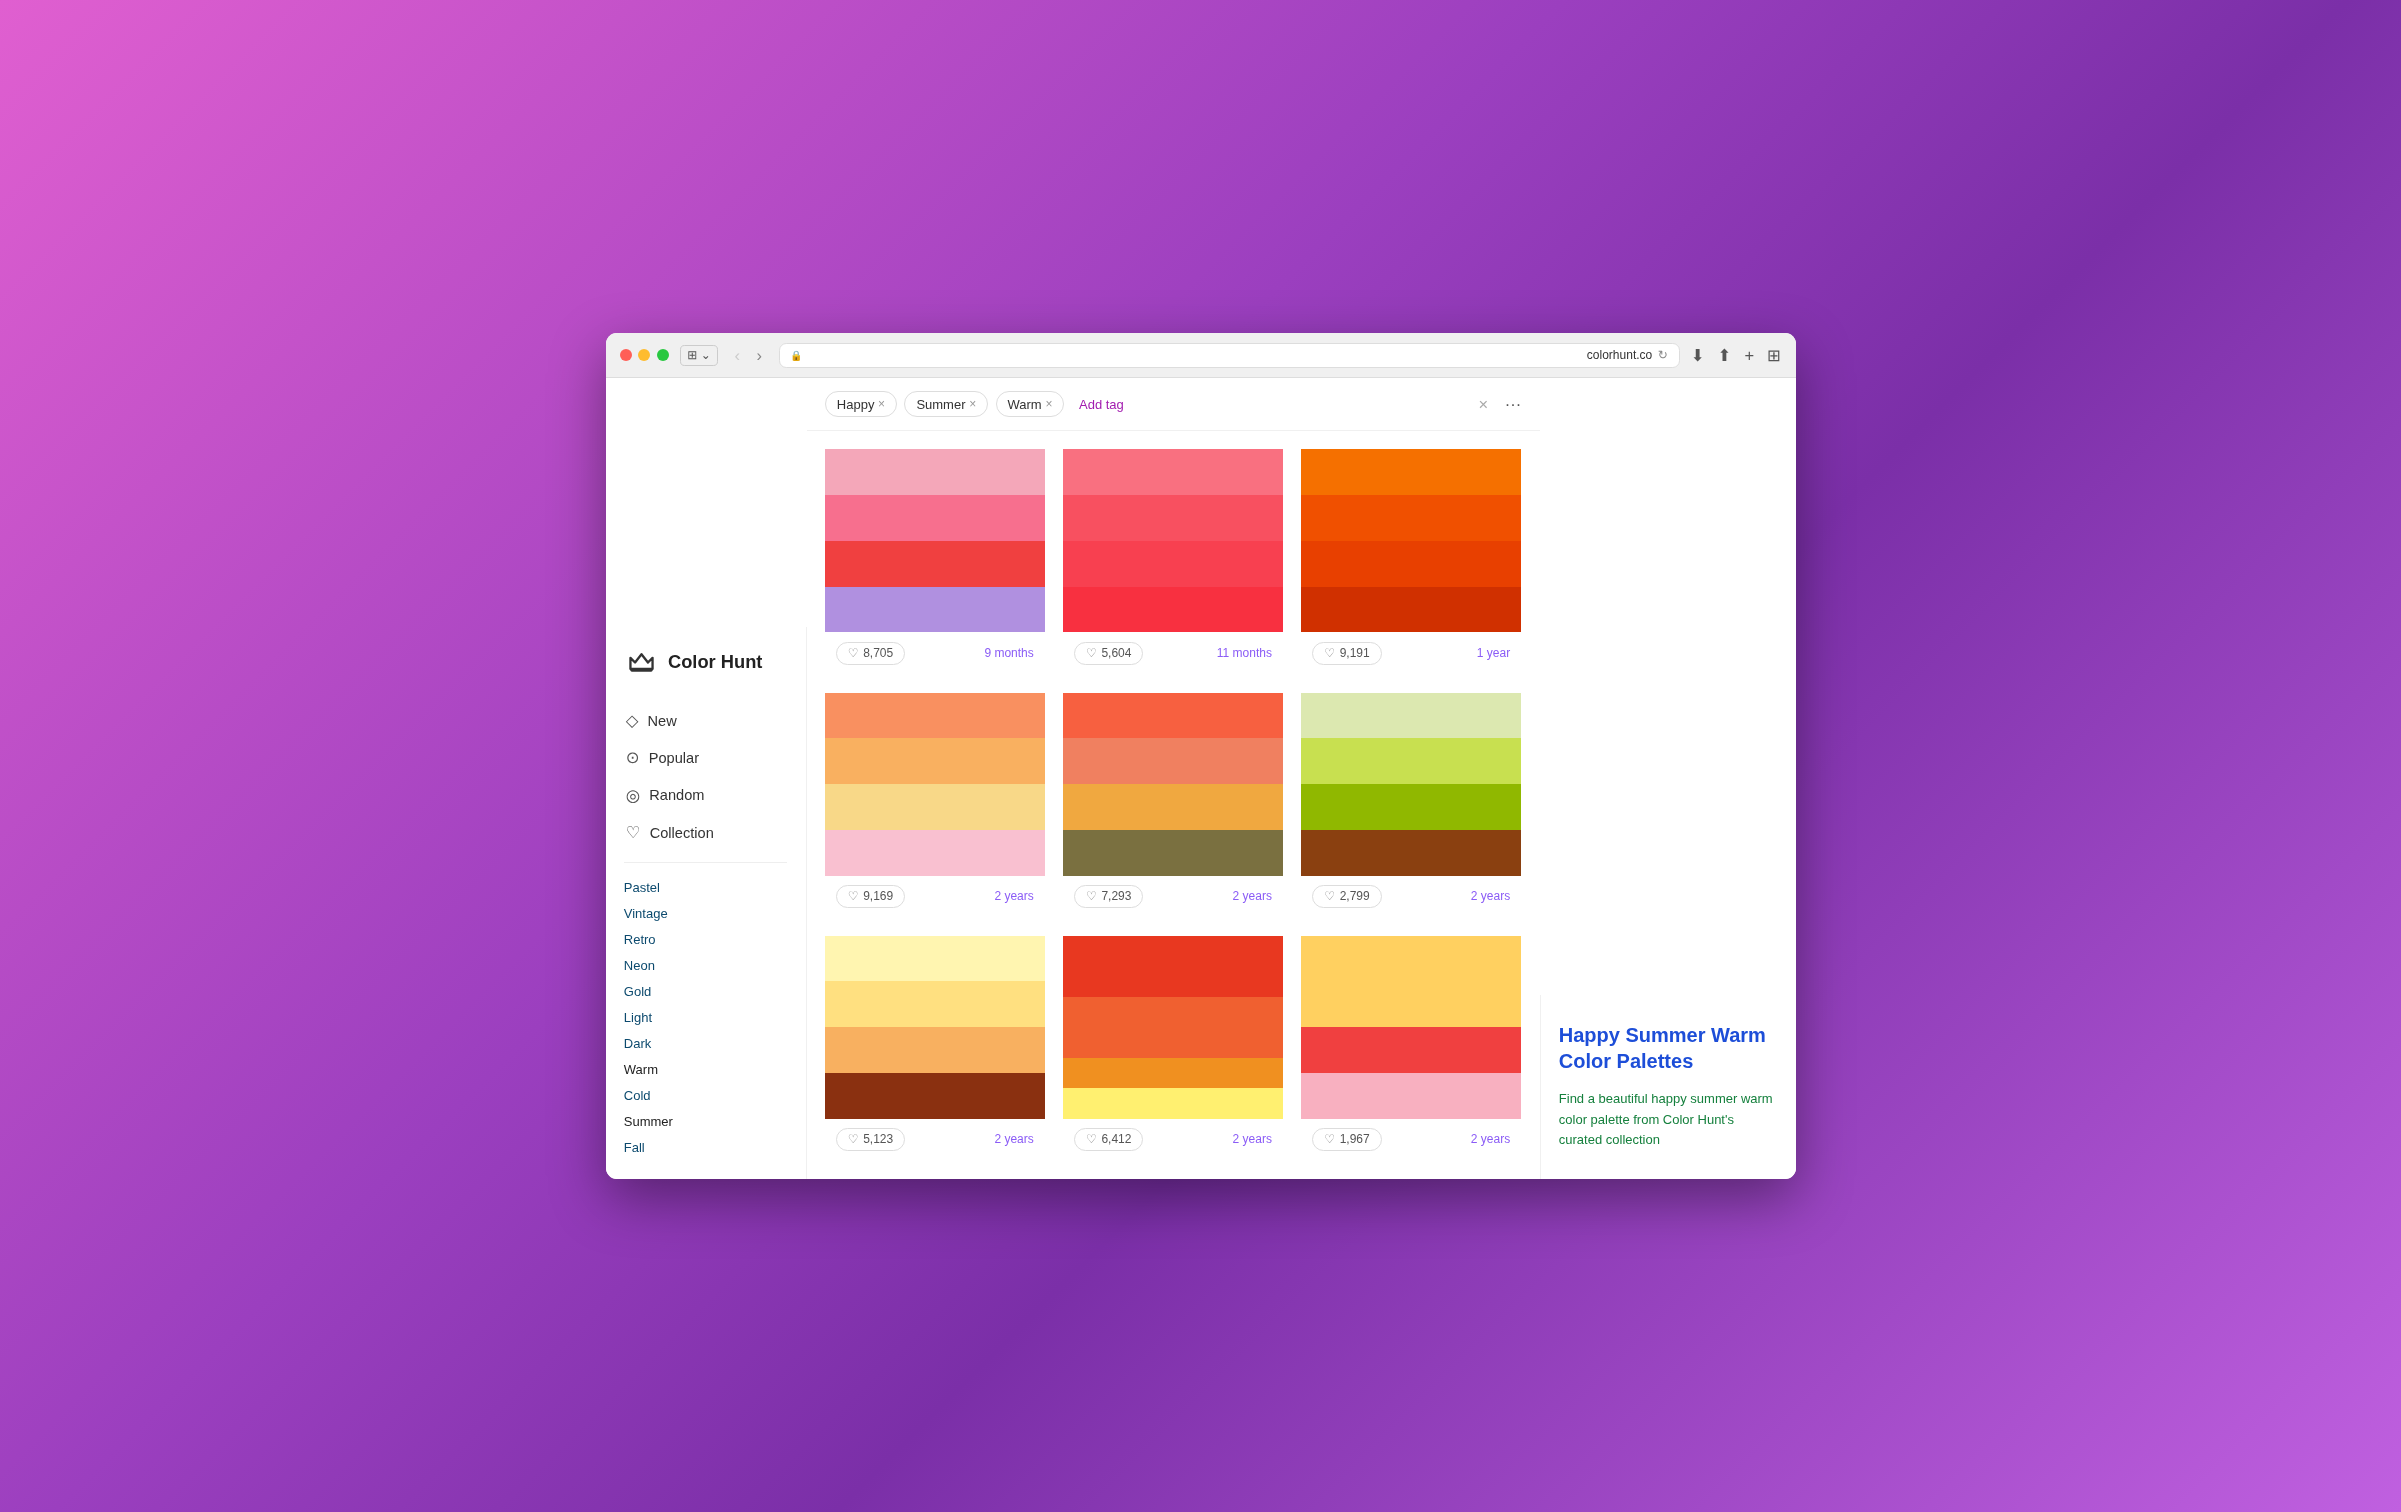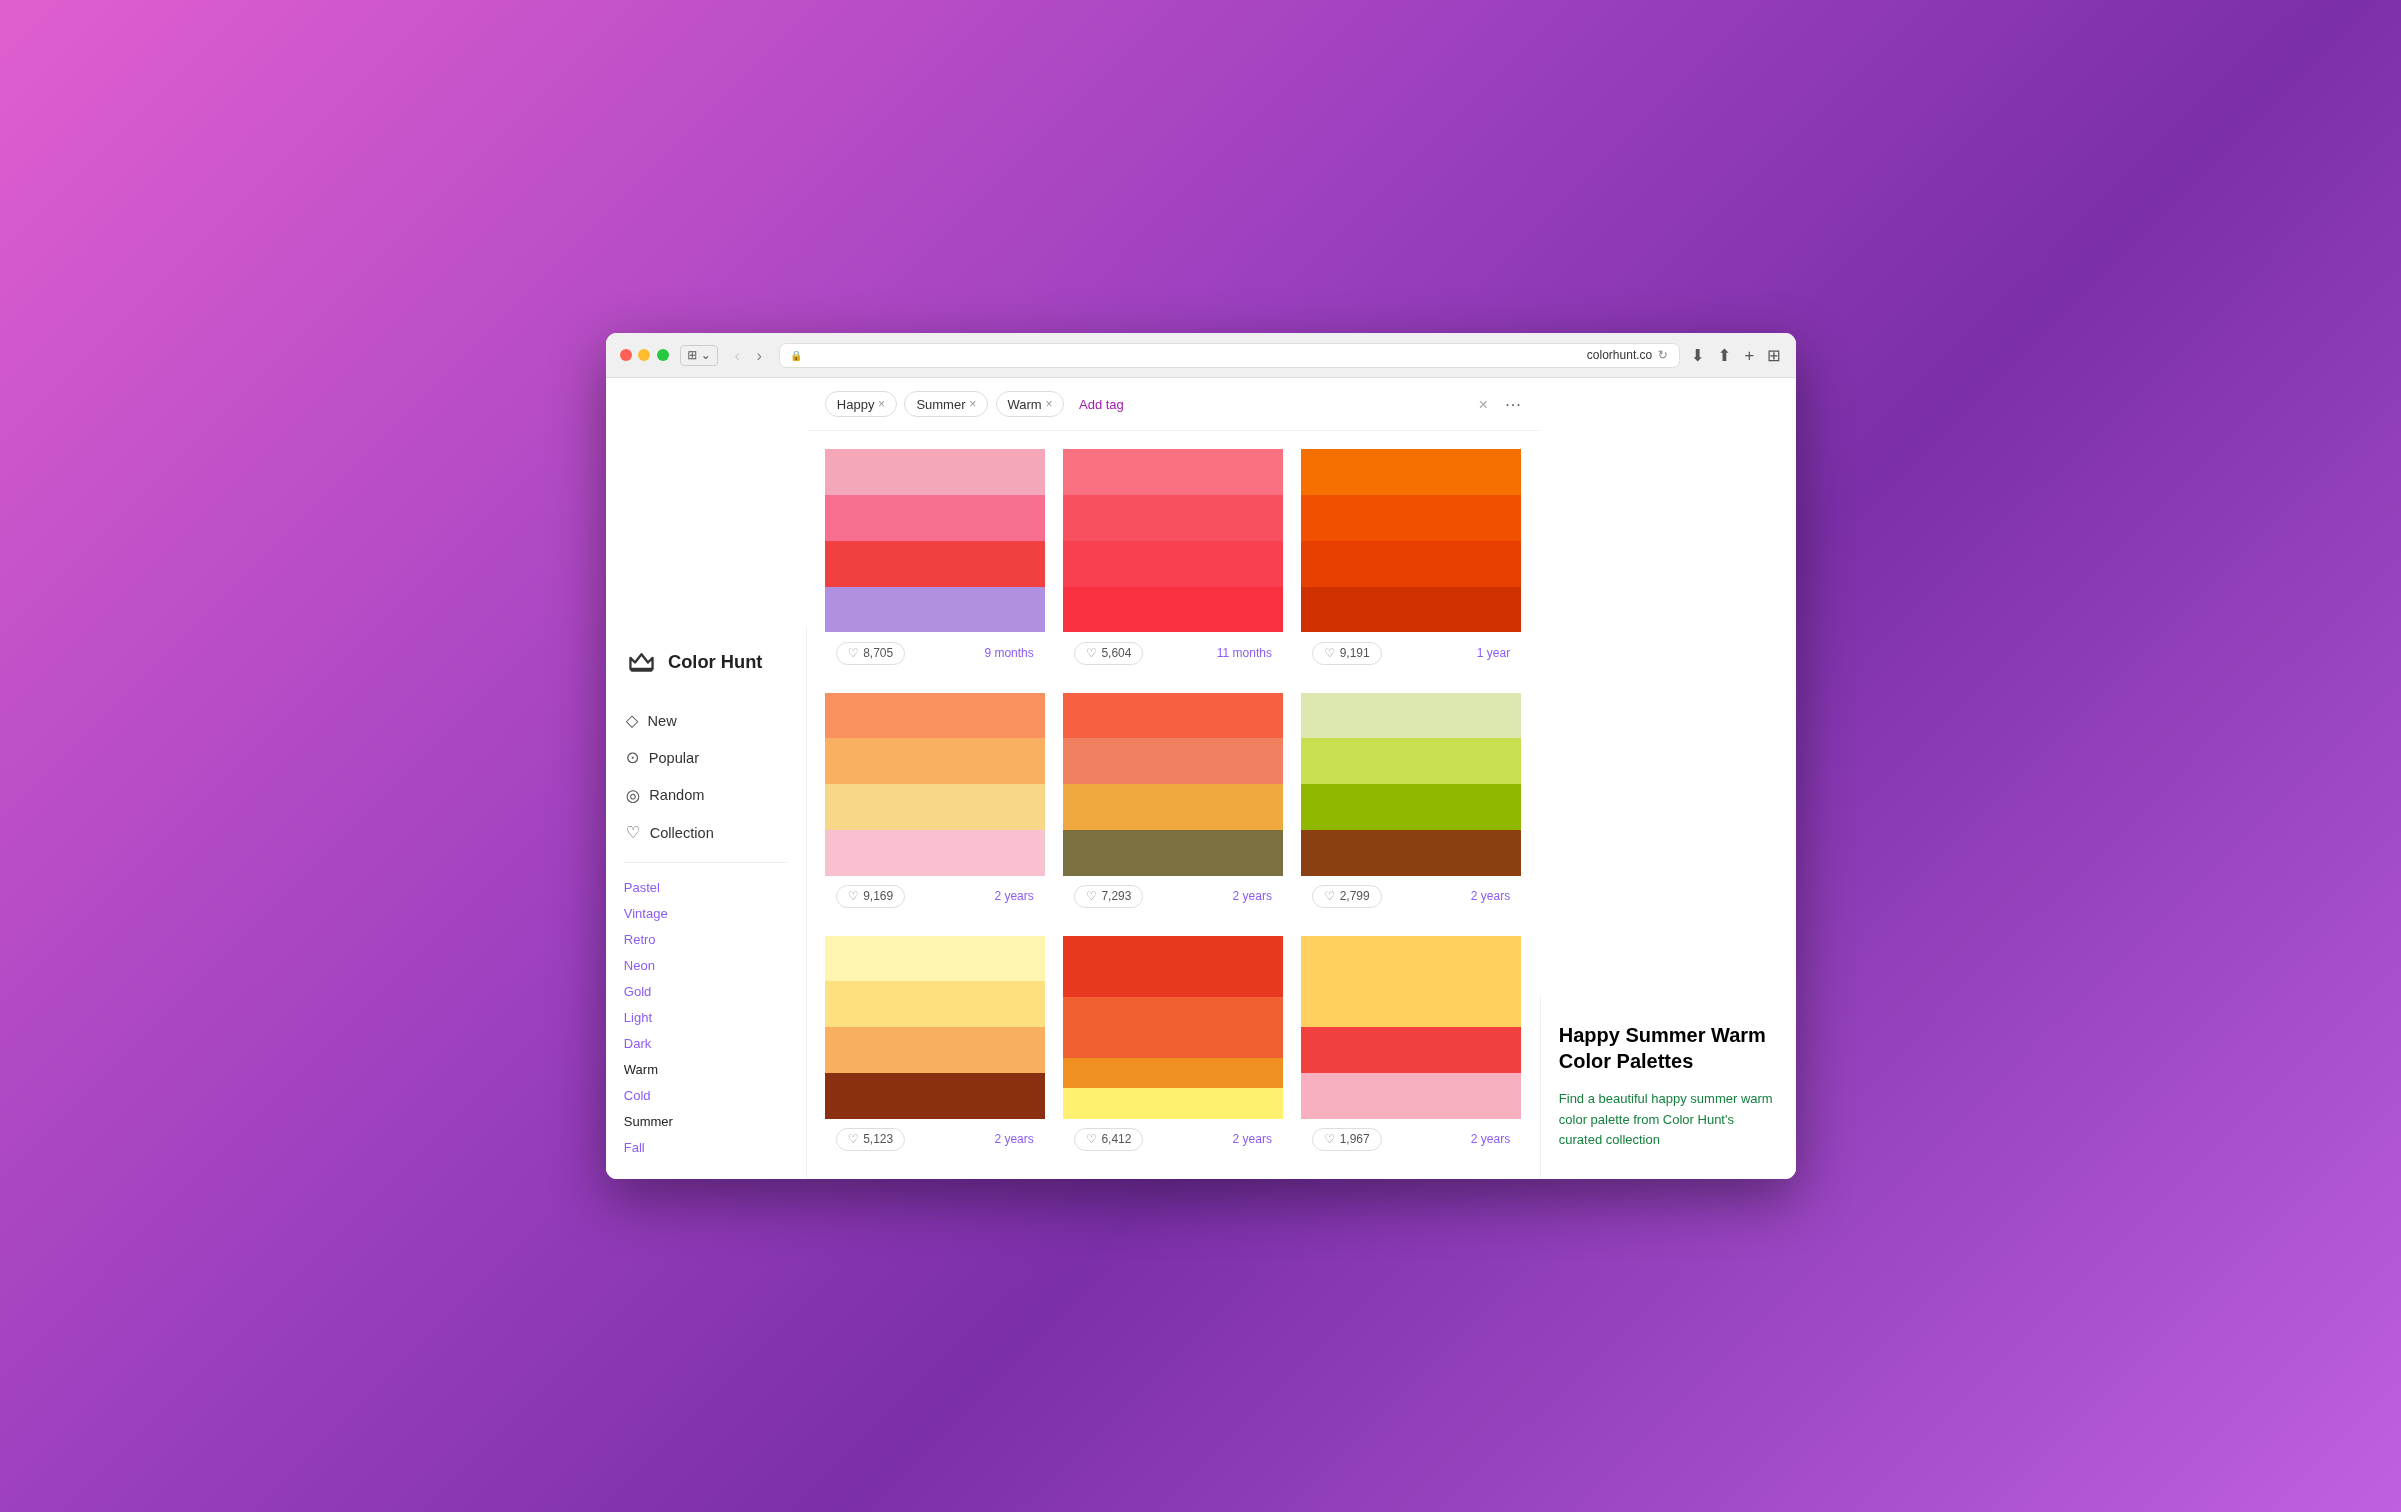--- a/index.html
+++ b/index.html
@@ -126,21 +126,21 @@
       color: #333;
       cursor: pointer;
     }
     .nav-item .nav-icon { font-size: 16.5px; color: #555; }
     .divider { height: 0.9px; background: #eee; margin: 11px 18.3px; }
     .tag-list {
       padding: 0 18.3px;
     }
     .tag-item {
       font-size: 13px;
-      color: #8b5cf6;
+      color: #0c4a6e;
       padding: 5.5px 0;
       cursor: pointer;
     }
     .tag-item.active { color: #222; font-weight: 500; }
 
     
     .main-area {
       flex: 1;
       overflow-y: auto;
       padding: 0;
@@ -242,21 +242,21 @@
     
     .info-panel {
       width: 256px;
       min-width: 256px;
       padding: 27.5px 18.3px;
       border-left: 0.9px solid #f0f0f0;
     }
     .info-title {
       font-size: 20px;
       font-weight: 700;
-      color: #000000;
+      color: #1d4ed8;
       line-height: 1.3;
       margin-bottom: 14.6px;
     }
     .info-desc {
       font-size: 13px;
       color: #15803d;
       line-height: 1.6;
     }
   </style>
 </head>

